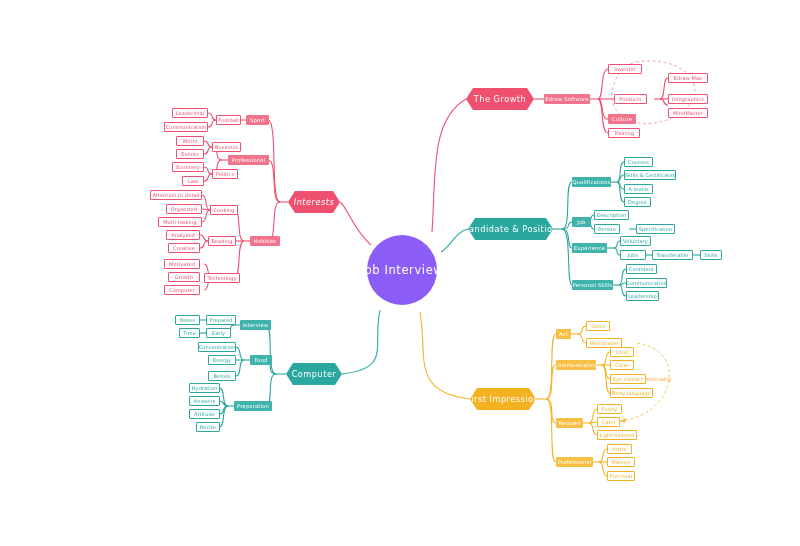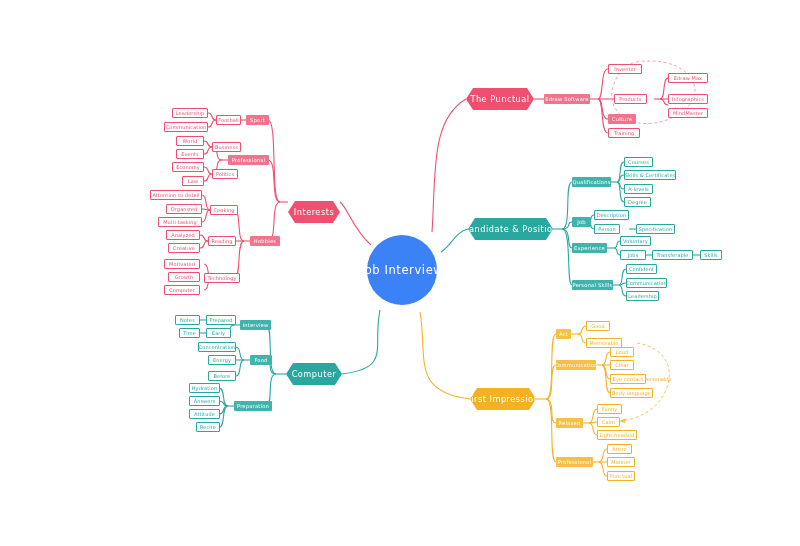--- a/index.html
+++ b/index.html
@@ -5,21 +5,21 @@
   html,body{margin:0;padding:0;background:#ffffff;}
   body{width:800px;height:546px;position:relative;overflow:hidden;
        font-family:"DejaVu Sans","Liberation Sans",sans-serif;}
   #canvas{position:absolute;inset:0;width:800px;height:546px;}
   svg.links{position:absolute;left:0;top:0;width:800px;height:546px;pointer-events:none;}
 
   .node{position:absolute;box-sizing:border-box;white-space:nowrap;
         display:flex;align-items:center;justify-content:center;}
 
   
-  .central{border-radius:50%;background:#3b82f6;color:#ffffff;
+  .central{border-radius:50%;background:#8b5cf6;color:#ffffff;
            font-size:11.5px;letter-spacing:.6px;}
 
   
   .main{color:#ffffff;font-size:8.2px;letter-spacing:.5px;height:22px;
         clip-path:polygon(7px 0,calc(100% - 7px) 0,100% 50%,calc(100% - 7px) 100%,7px 100%,0 50%);}
 
   
   .sub{color:#ffffff;font-size:5.2px;letter-spacing:.2px;height:10px;border-radius:1px;}
 
   
@@ -184,21 +184,21 @@
         <path d="M212,278 C206,278 210,290 204,290"></path>
       </g>
     </g>
   </svg>
 
   <div class="node central" style="left:367px;top:235px;width:70px;height:70px;">
     <span>Job Interview</span>
   </div>
 
   <div class="node main bg-pink" style="left:466px;top:88px;width:68px;">
-    <span>The Punctual</span>
+    <span>The Growth</span>
   </div>
   <div class="node sub bg-pink-l" style="left:544px;top:94px;width:46px;">
     <span>Edraw Software</span>
   </div>
   <div class="node leaf c-pink" style="left:608px;top:64px;width:34px;">
     <span>Inventor</span>
   </div>
   <div class="node leaf c-pink" style="left:614px;top:94px;width:33px;">
     <span>Products</span>
   </div>
@@ -379,21 +379,21 @@
   <div class="node leaf c-teal" style="left:189px;top:396px;width:31px;">
     <span>Answers</span>
   </div>
   <div class="node leaf c-teal" style="left:189px;top:409px;width:31px;">
     <span>Attitude</span>
   </div>
   <div class="node leaf c-teal" style="left:196px;top:422px;width:24px;">
     <span>Recite</span>
   </div>
 
-  <div class="node main bg-pink" style="left:288px;top:201px;width:52px;">
+  <div class="node main bg-pink" style="left:288px;top:191px;width:52px;font-style:italic;">
     <span>Interests</span>
   </div>
 
   <div class="node sub bg-pink-l" style="left:246px;top:115px;width:23px;">
     <span>Sport</span>
   </div>
   <div class="node leaf c-pink" style="left:216px;top:115px;width:25px;">
     <span>Football</span>
   </div>
   <div class="node leaf c-pink" style="left:172px;top:108px;width:36px;">

